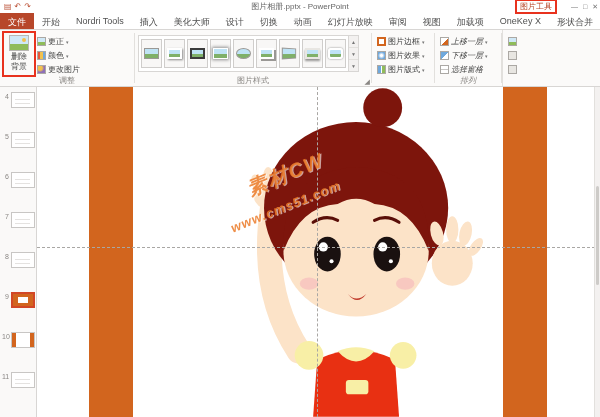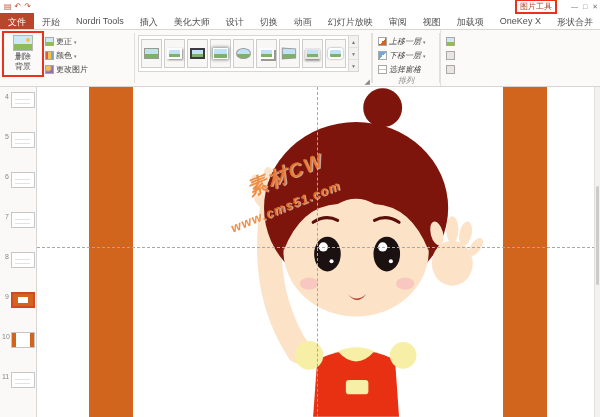--- a/index.html
+++ b/index.html
@@ -29,21 +29,21 @@
   .redbox { outline:2px solid #E8321E; outline-offset:-1px; z-index:40; }
 
   
   .ribbon { position:relative; height:57px; background:#FBFAF9; border-bottom:1px solid #D8D6D4;
             display:flex; overflow:hidden; }
   .rgroup { position:relative; height:100%; padding:2px 3px 11px; flex:none; }
   .glabel { position:absolute; bottom:0; left:0; right:0; text-align:center;
             font-size:8px; color:#8A8784; white-space:nowrap; }
   .gsep { width:1px; background:#E2E0DD; margin:3px 0; flex:none; }
 
-  .bigbtn { width:40px; height:44px; display:flex; flex-direction:column; align-items:center;
+  .bigbtn { width:32px; height:44px; display:flex; flex-direction:column; align-items:center;
             justify-content:flex-start; gap:1px; padding-top:3px; font-size:8px; color:#444; }
   .bigbtn .bicon { width:20px; height:16px; border:1px solid #B9B7B4; background:
         linear-gradient(#CFE8F7 0 55%, #8FBC5A 55% 100%); position:relative; }
   .bigbtn .bicon::after { content:""; position:absolute; right:2px; top:2px; width:4px; height:4px;
         border-radius:50%; background:#F2C14E; }
   .btxt { line-height:9px; text-align:center; }
 
   .vcol { display:flex; flex-direction:column; justify-content:space-between; gap:1px; padding-top:3px; }
   .sbtn { display:flex; align-items:center; gap:2px; height:13px; font-size:8px;
           color:#444; padding:0 2px; white-space:nowrap; }
@@ -117,20 +117,21 @@
 <body>
 
 <div class="app">
 
   <div class="titlebar">
     <div class="qat">
       <span>▤</span>
       <span>↶</span>
       <span>↷</span>
     </div>
+    <div class="doc-title">图片相册.pptx - PowerPoint</div>
     <div class="ctx-label redbox">图片工具</div>
     <div class="win-controls">
       <span>—</span>
       <span>□</span>
       <span>✕</span>
     </div>
   </div>
 
   <div class="tabrow">
     <span class="tab file">文件</span>
@@ -169,20 +170,21 @@
             <span class="ic9 color"></span>
             <span>颜色</span>
             <span class="caret">▾</span>
           </div>
           <div class="sbtn">
             <span class="ic9 art"></span>
             <span>更改图片</span>
           </div>
         </div>
       </div>
+      <div class="glabel">调整</div>
     </div>
 
     <div class="gsep"></div>
 
     <div class="rgroup" style="width:236px;">
       <div class="gallerywrap">
         <div class="gallery">
           <div class="pthumb">
               <span class="pp"></span>
             </div>
@@ -210,25 +212,45 @@
           <div class="pthumb">
               <span class="pp"></span>
             </div>
         </div>
         <div class="gscroll">
           <span>▲</span>
           <span>▼</span>
           <span>▼</span>
         </div>
       </div>
+      <div class="glabel">图片样式</div>
       <div class="launcher">◢</div>
     </div>
 
     <div class="gsep"></div>
 
+    <div class="rgroup" style="width:62px;">
+      <div class="vcol">
+        <div class="sbtn">
+          <span class="ic9 border"></span>
+          <span>图片边框</span>
+          <span class="caret">▾</span>
+        </div>
+        <div class="sbtn">
+          <span class="ic9 effect"></span>
+          <span>图片效果</span>
+          <span class="caret">▾</span>
+        </div>
+        <div class="sbtn">
+          <span class="ic9 layout"></span>
+          <span>图片版式</span>
+          <span class="caret">▾</span>
+        </div>
+      </div>
+    </div>
 
     <div class="gsep"></div>
 
     <div class="rgroup" style="width:66px;font-style:italic;">
       <div class="vcol">
         <div class="sbtn">
           <span class="ic9 fwd"></span>
           <span>上移一层</span>
           <span class="caret">▾</span>
         </div>

